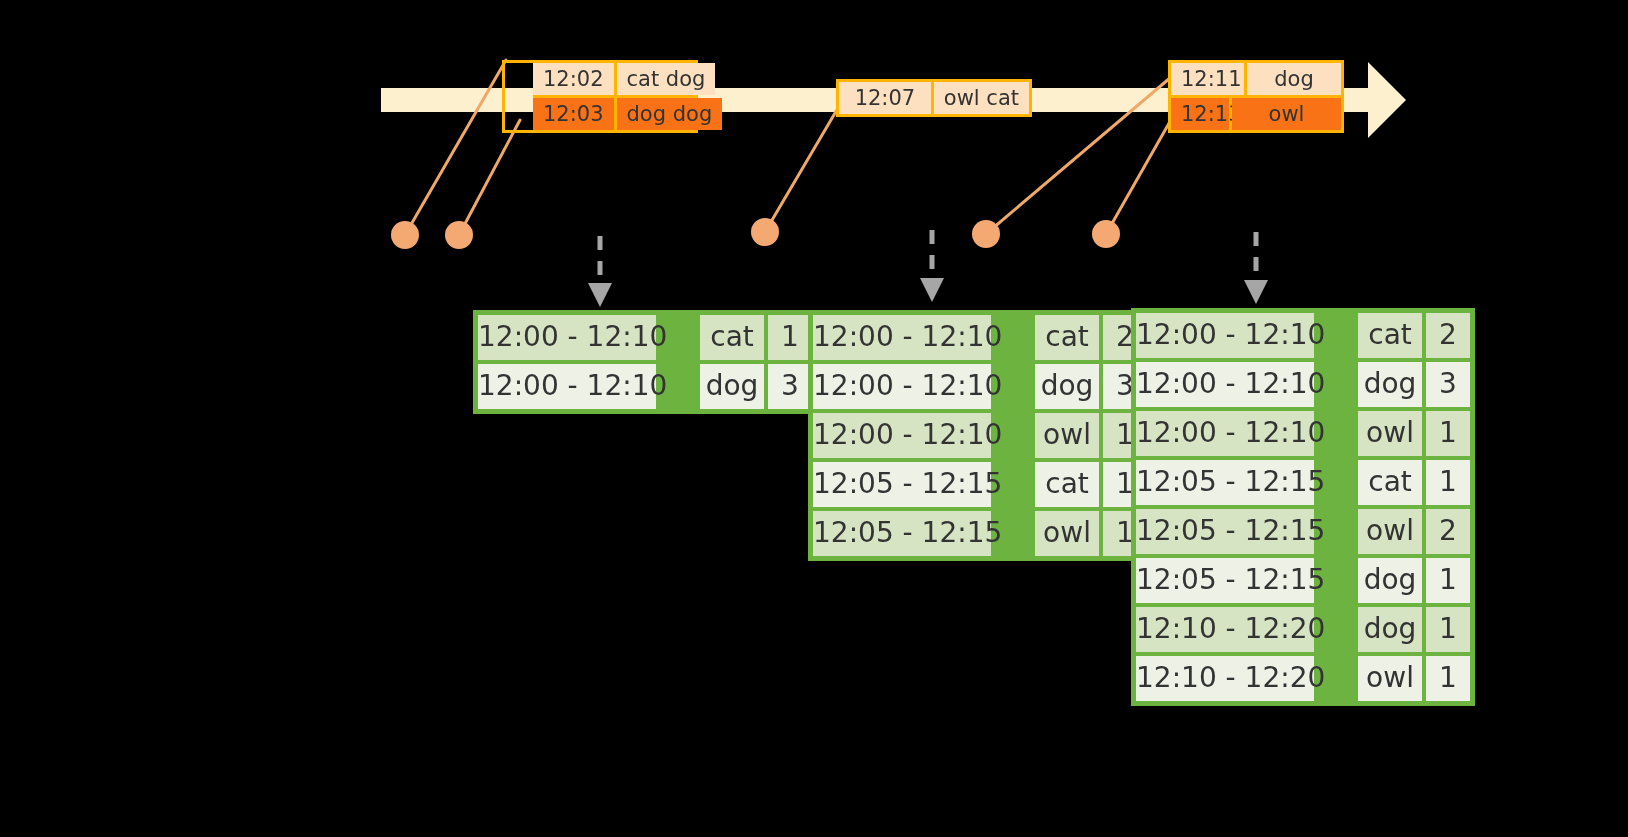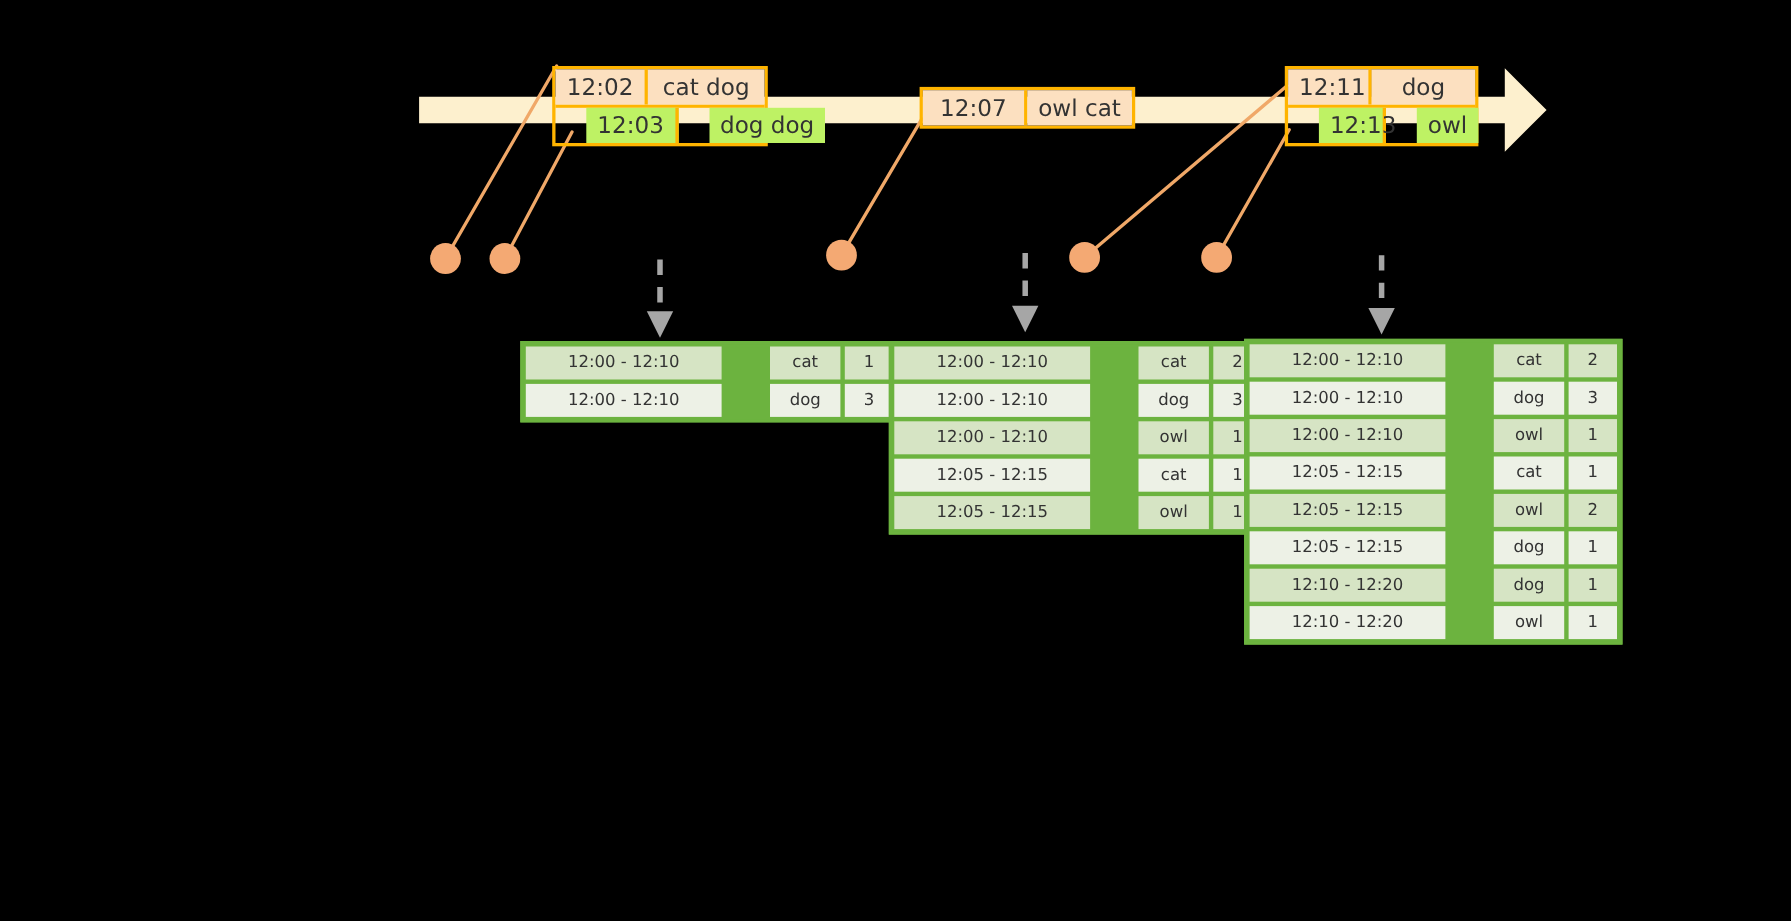--- a/index.html
+++ b/index.html
@@ -25,33 +25,33 @@
   }
   .evt-words{
     box-sizing:border-box;
     padding:4px 10px;
     font-size:21px;
     text-align:center;
     white-space:nowrap;
     flex:1;
   }
   .shade-a .evt-time,.shade-a .evt-words{background:#FCE0C0;}
-  .shade-b .evt-time,.shade-b .evt-words{background:#bef264;margin-left:28px;}
+  .shade-b .evt-time,.shade-b .evt-words{background:#f97316;}
 
   
   .res-table{
     position:absolute;
     border:3px solid #6CB33F;
     box-sizing:border-box;
     background:#6CB33F;
   }
   .res-row{display:flex;box-sizing:border-box;}
   .res-cell{
     box-sizing:border-box;
-    font-size:15px;
+    font-size:28px;
     padding:5px 0 7px 0;
     text-align:center;
     margin:2px;
     white-space:nowrap;
   }
   .c-win{width:178px;}
   .c-word{width:64px;margin-left:42px;}
   .c-cnt{width:44px;}
   .tone-a .res-cell{background:#D6E4C4;}
   .tone-b .res-cell{background:#EDF1E6;}
@@ -92,21 +92,21 @@
         <line x1="932" y1="230" x2="932" y2="280" stroke-dasharray="14,11"></line>
         <path d="M920,278 L944,278 L932,302 Z" stroke="none"></path>
       </g>
       <g>
         <line x1="1256" y1="232" x2="1256" y2="282" stroke-dasharray="14,11"></line>
         <path d="M1244,280 L1268,280 L1256,304 Z" stroke="none"></path>
       </g>
     </g>
   </svg>
 
-  <div class="evt-group" style="left:502px;top:60px;width:196px;">
+  <div class="evt-group" style="left:502px;top:60px;width:196px;padding-left:28px;">
     <div class="evt-row shade-a">
       <div class="evt-time" style="width:84px">12:02</div>
       <div class="evt-words">cat dog</div>
     </div>
     <div class="evt-row shade-b">
       <div class="evt-time" style="width:84px">12:03</div>
       <div class="evt-words">dog dog</div>
     </div>
   </div>
 

